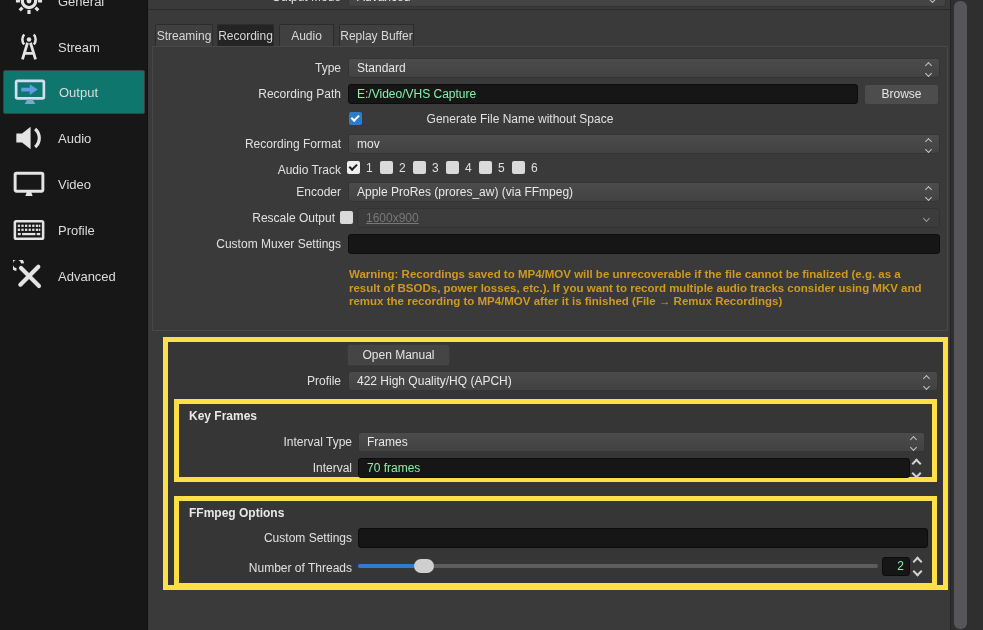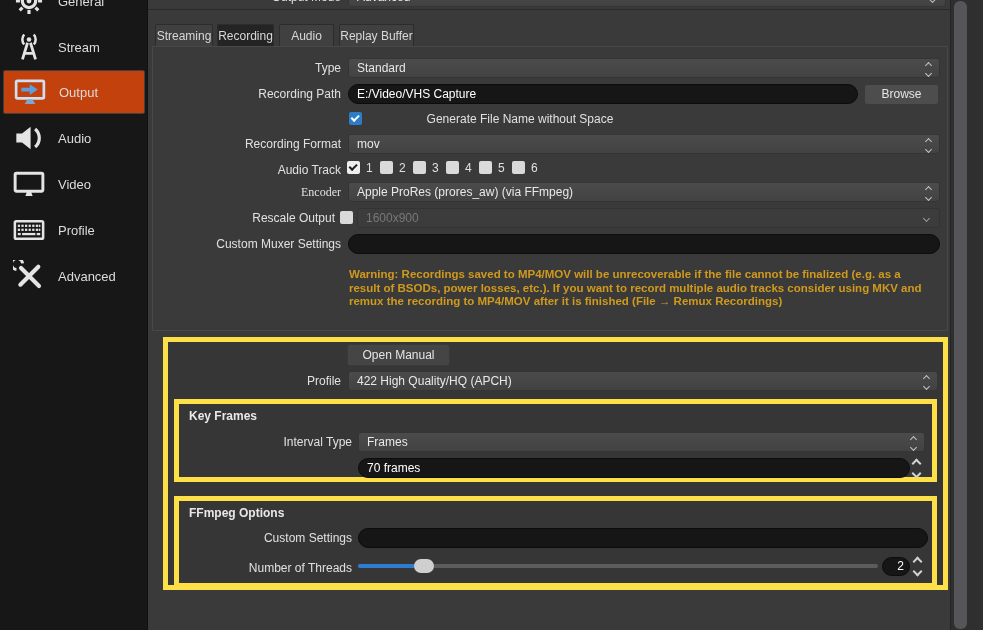--- a/index.html
+++ b/index.html
@@ -3,29 +3,29 @@
 <meta charset="utf-8">
 <style>
   * { margin:0; padding:0; box-sizing:border-box; }
   html,body { width:983px; height:630px; background:#333; }
   body { font-family:"Liberation Sans", sans-serif; font-size:12px; color:#e2e2e2; }
   .stage { position:absolute; top:0; left:0; width:983px; height:630px; overflow:hidden; background:#3a3a3a; }
 
   
   .sidebar { position:absolute; left:0; top:0; width:148px; height:630px; background:#171718; border-right:1px solid #101010; }
   .nav-item { position:absolute; left:3px; width:142px; height:44px; display:flex; align-items:center; gap:12px; padding-left:9px; border-radius:2px; cursor:default; }
-  .nav-item.selected { background:#c2410c; border:1px solid #3f3f40; }
+  .nav-item.selected { background:#0f766e; border:1px solid #3f3f40; }
   .nav-item .ic { width:34px; height:34px; display:flex; align-items:center; justify-content:center; flex:0 0 34px; }
   .nav-item .lbl { font-size:13px; color:#dcdcdc; }
 
   
   .row-label { position:absolute; height:20px; line-height:20px; text-align:right; color:#e0e0e0; }
   .combo { position:absolute; height:20px; background:linear-gradient(#4b4b4b,#424242); border:1px solid #353535; border-radius:3px; line-height:18px; padding:0 24px 0 8px; color:#e8e8e8; overflow:hidden; white-space:nowrap; }
   .combo.disabled { background:#3c3c3c; color:#787878; border-color:#333; }
-  .darkinput { position:absolute; height:20px; background:#161616; border:1px solid #0c0c0c; border-radius:10px; line-height:18px; padding:0 8px; color:#ffffff; overflow:hidden; white-space:nowrap; }
+  .darkinput { position:absolute; height:20px; background:#161616; border:1px solid #0c0c0c; border-radius:3px; line-height:18px; padding:0 8px; color:#86efac; overflow:hidden; white-space:nowrap; }
   .btn { position:absolute; background:#4d4d4d; border:1px solid #3a3a3a; border-radius:3px; color:#e4e4e4; text-align:center; }
   .cv { display:block; width:5px; height:5px; border-right:1.7px solid #c2c2c2; border-bottom:1.7px solid #c2c2c2; }
   .cv.up { transform:rotate(-135deg); }
   .cv.down { transform:rotate(45deg); }
   .spin2 { position:absolute; display:flex; flex-direction:column; gap:3px; align-items:center; }
   .spin-in-combo { right:8px; top:4px; }
   .cv.big { width:7px; height:7px; border-width:2px; border-color:#d2d2d2; }
   .checkbox { position:absolute; width:13px; height:13px; border-radius:2px; background:#dadada; }
   .checkbox.blue { background:#2d7cc8; }
   .checkmark { position:absolute; left:2px; top:2.5px; width:8px; height:4.5px; border-left:2px solid #fff; border-bottom:2px solid #fff; transform:rotate(-45deg); }
@@ -205,32 +205,32 @@
   <div class="row-label" style="left:399px; top:158px; width:14px; text-align:left;">2</div>
   <div class="checkbox" style="left:413px; top:161px;"></div>
   <div class="row-label" style="left:432px; top:158px; width:14px; text-align:left;">3</div>
   <div class="checkbox" style="left:446px; top:161px;"></div>
   <div class="row-label" style="left:465px; top:158px; width:14px; text-align:left;">4</div>
   <div class="checkbox" style="left:479px; top:161px;"></div>
   <div class="row-label" style="left:498px; top:158px; width:14px; text-align:left;">5</div>
   <div class="checkbox" style="left:512px; top:161px;"></div>
   <div class="row-label" style="left:531px; top:158px; width:14px; text-align:left;">6</div>
 
-  <div class="row-label" style="left:148px; top:182px; width:193px;font-family:Liberation Serif, serif;">Encoder</div>
+  <div class="row-label" style="left:148px; top:182px; width:193px;">Encoder</div>
   <div class="combo" style="left:348px; top:182px; width:592px;">
     <span>Apple ProRes (prores_aw) (via FFmpeg)</span>
     <span class="spin2 spin-in-combo">
         <i class="cv up"></i>
         <i class="cv down"></i>
       </span>
   </div>
 
   <div class="row-label" style="left:148px; top:208px; width:187px;">Rescale Output</div>
   <div class="checkbox" style="left:340px; top:211px;"></div>
-  <div class="combo disabled" style="left:357px; top:208px; width:583px;">
+  <div class="combo disabled" style="left:357px; top:208px; width:583px;text-decoration:underline;">
     <span>1600x900</span>
     <span class="spin2" style="right:10px; top:7px;">
         <i class="cv down" style="border-color:#9a9a9a;"></i>
       </span>
   </div>
 
   <div class="row-label" style="left:148px; top:234px; width:193px;padding-left:40px;">Custom Muxer Settings</div>
   <div class="darkinput" style="left:348px; top:234px; width:592px;"></div>
 
   <div class="warn" style="left:349px; top:268px; width:578px; color:#cf9a1d;">Warning: Recordings saved to MP4/MOV will be unrecoverable if the file cannot be finalized (e.g. as a result of BSODs, power losses, etc.). If you want to record multiple audio tracks consider using MKV and remux the recording to MP4/MOV after it is finished (File → Remux Recordings)</div>
@@ -252,20 +252,21 @@
     <span class="title">Key Frames</span>
   </div>
   <div class="row-label" style="left:168px; top:432px; width:184px;">Interval Type</div>
   <div class="combo" style="left:358px; top:432px; width:567px;">
     <span>Frames</span>
     <span class="spin2 spin-in-combo">
         <i class="cv up"></i>
         <i class="cv down"></i>
       </span>
   </div>
+  <div class="row-label" style="left:168px; top:458px; width:184px;">Interval</div>
   <div class="darkinput" style="left:358px; top:458px; width:552px;">70 frames</div>
   <div class="spin2" style="left:913px; top:460px;">
       <i class="cv big up"></i>
       <i class="cv big down"></i>
     </div>
 
   <div class="groupbox" style="left:174px; top:496px; width:763px; height:92px;">
     <span class="title">FFmpeg Options</span>
   </div>
   <div class="row-label" style="left:168px; top:528px; width:184px;">Custom Settings</div>

